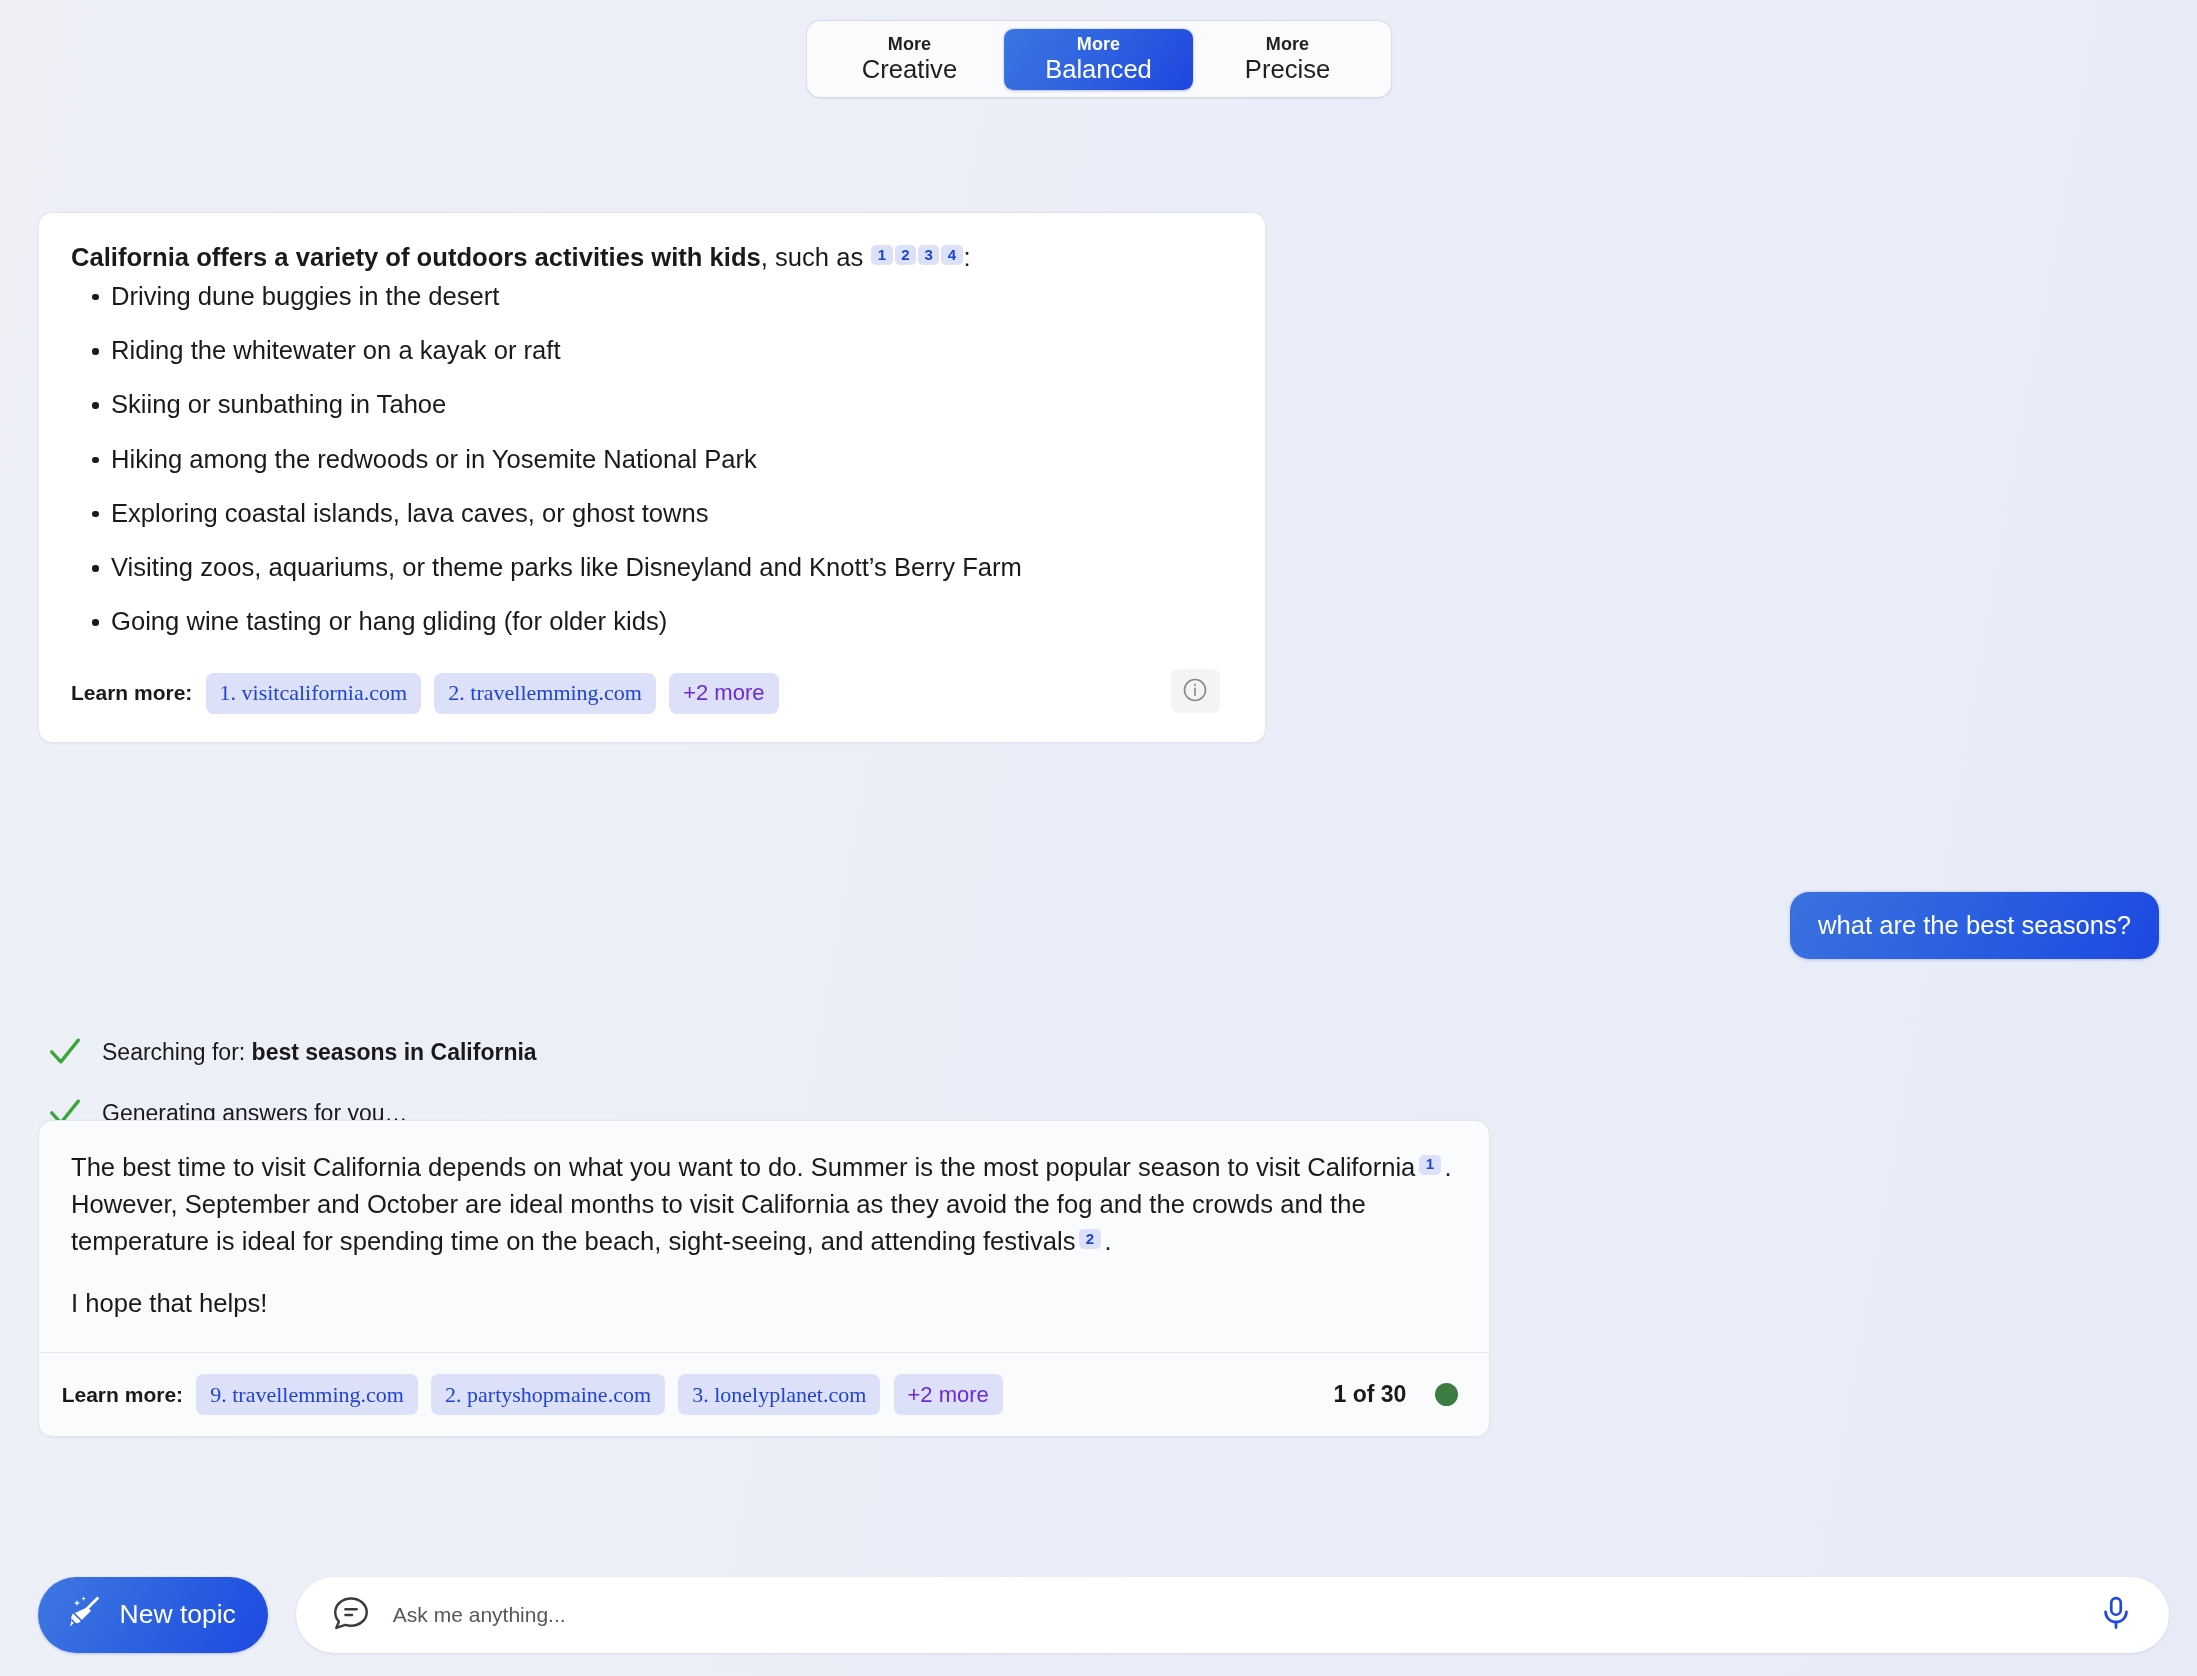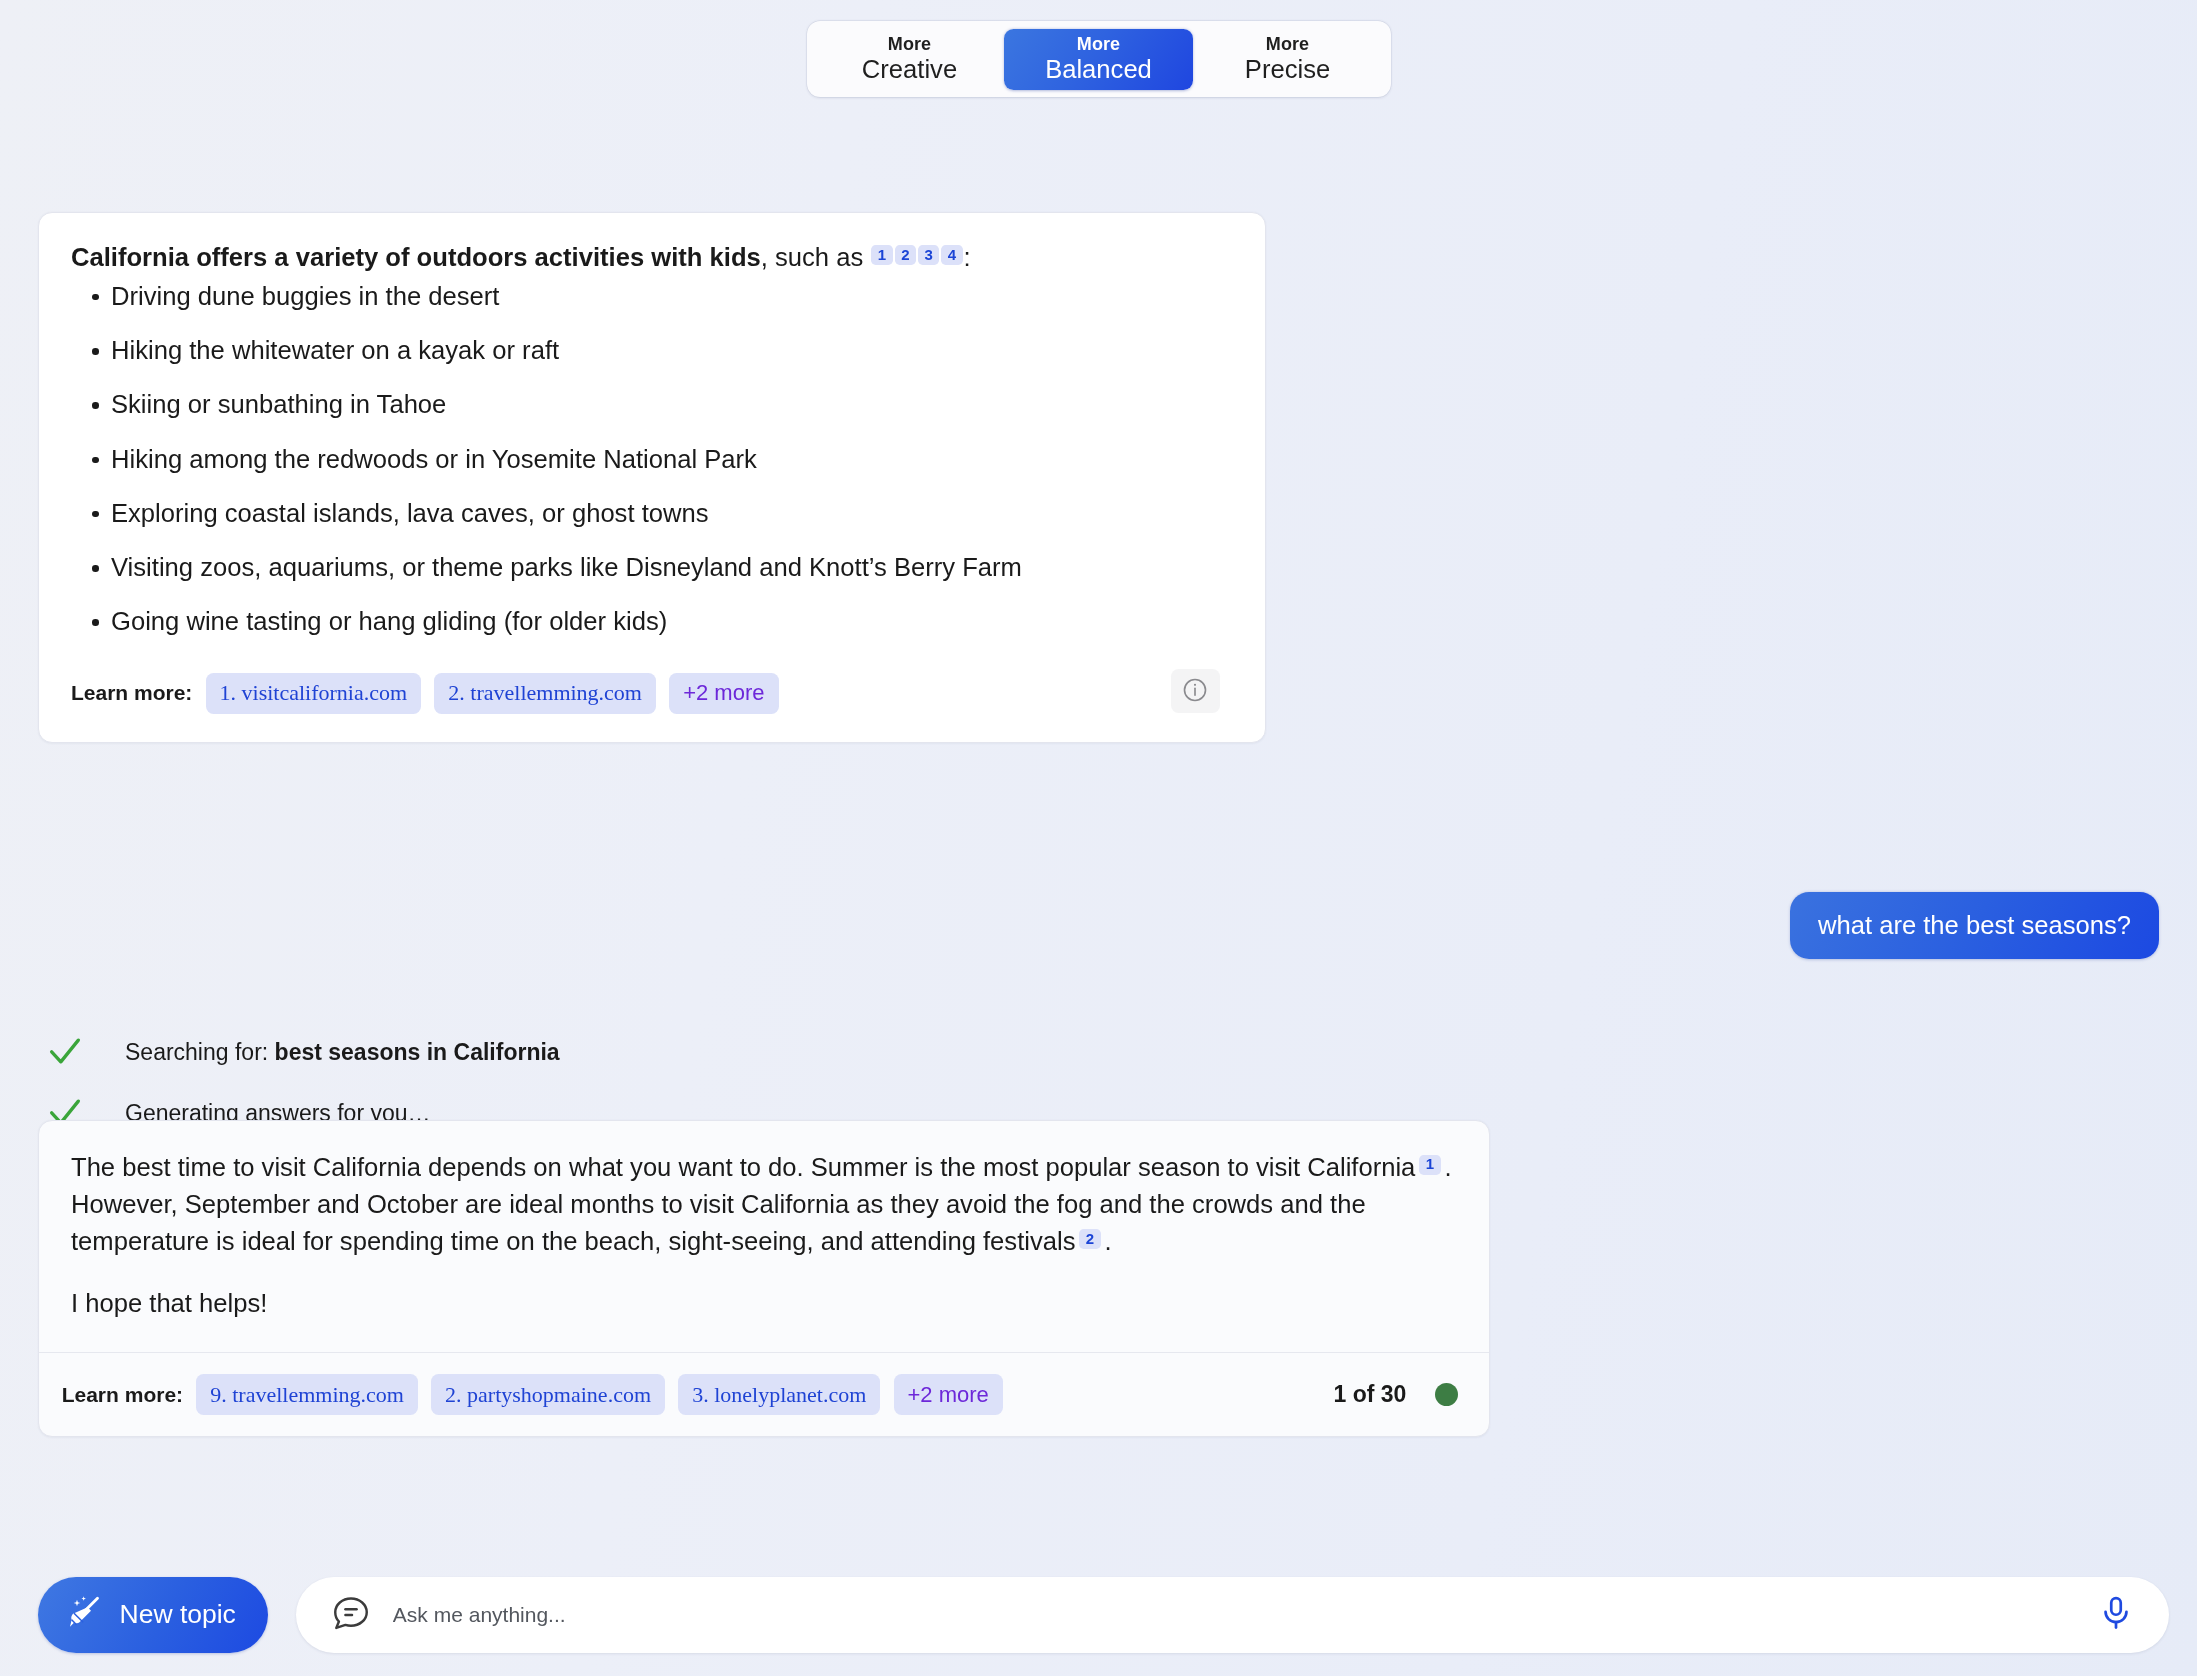--- a/index.html
+++ b/index.html
@@ -226,21 +226,21 @@
   
   #status-lines {
     position: absolute;
     left: 45px;
     top: 1022px;
     width: 852px;
   }
   .status-line {
     display: flex;
     align-items: center;
-    gap: 40px;
+    gap: 17px;
     height: 61px;
   }
   .status-text {
     font-size: 23px;
     color: #1a1a1a;
   }
   .status-text b { font-weight: 700; }
 
   
   .card2-body {
@@ -370,21 +370,21 @@
 
 <div class="card" id="answer-card-1">
 
   <div class="ans-head">
     <b>California offers a variety of outdoors activities with kids</b><span>, such as</span>
     <span class="cites"><span class="cite">1</span><span class="cite">2</span><span class="cite">3</span><span class="cite">4</span></span><span>:</span>
   </div>
 
   <ul class="bullets">
     <li>Driving dune buggies in the desert</li>
-    <li>Hiking the whitewater on a kayak or raft</li>
+    <li>Riding the whitewater on a kayak or raft</li>
     <li>Skiing or sunbathing in Tahoe</li>
     <li>Hiking among the redwoods or in Yosemite National Park</li>
     <li>Exploring coastal islands, lava caves, or ghost towns</li>
     <li>Visiting zoos, aquariums, or theme parks like Disneyland and Knott’s Berry Farm</li>
     <li>Going wine tasting or hang gliding (for older kids)</li>
   </ul>
 
   <div id="card1-footer">
     <div class="learn-row">
       <span class="learn-label">Learn more:</span>

